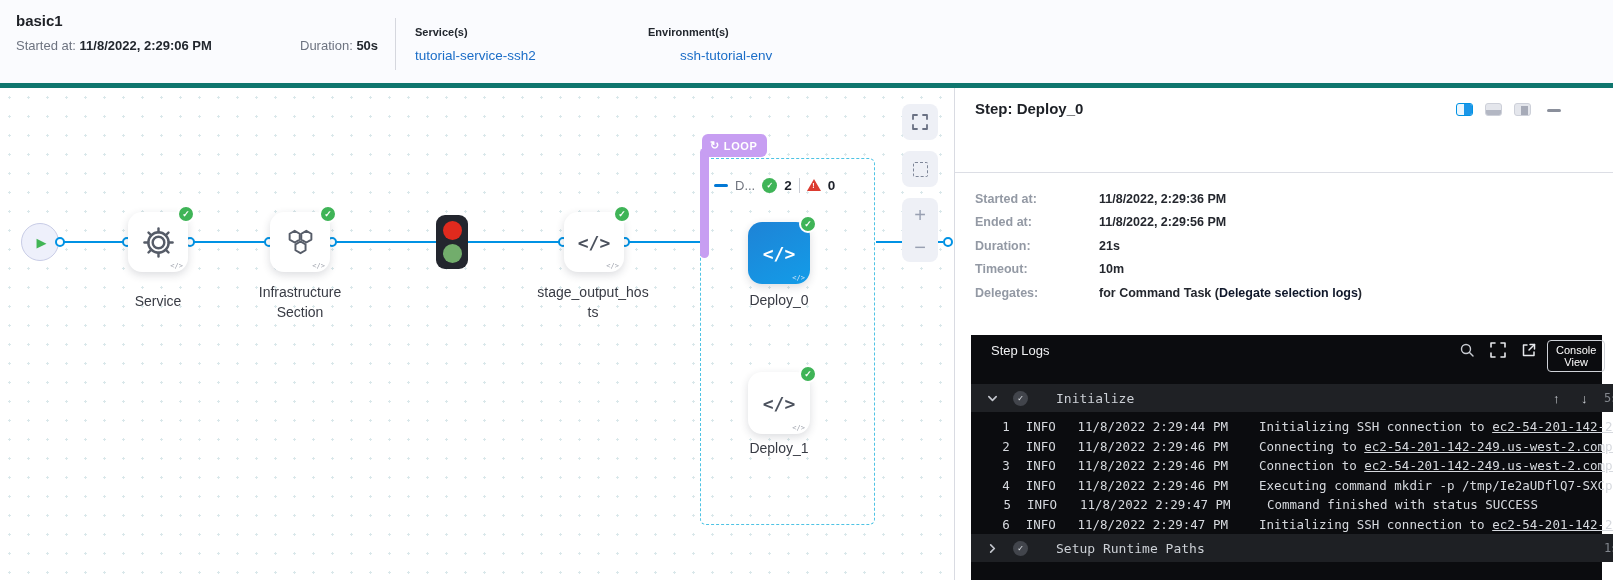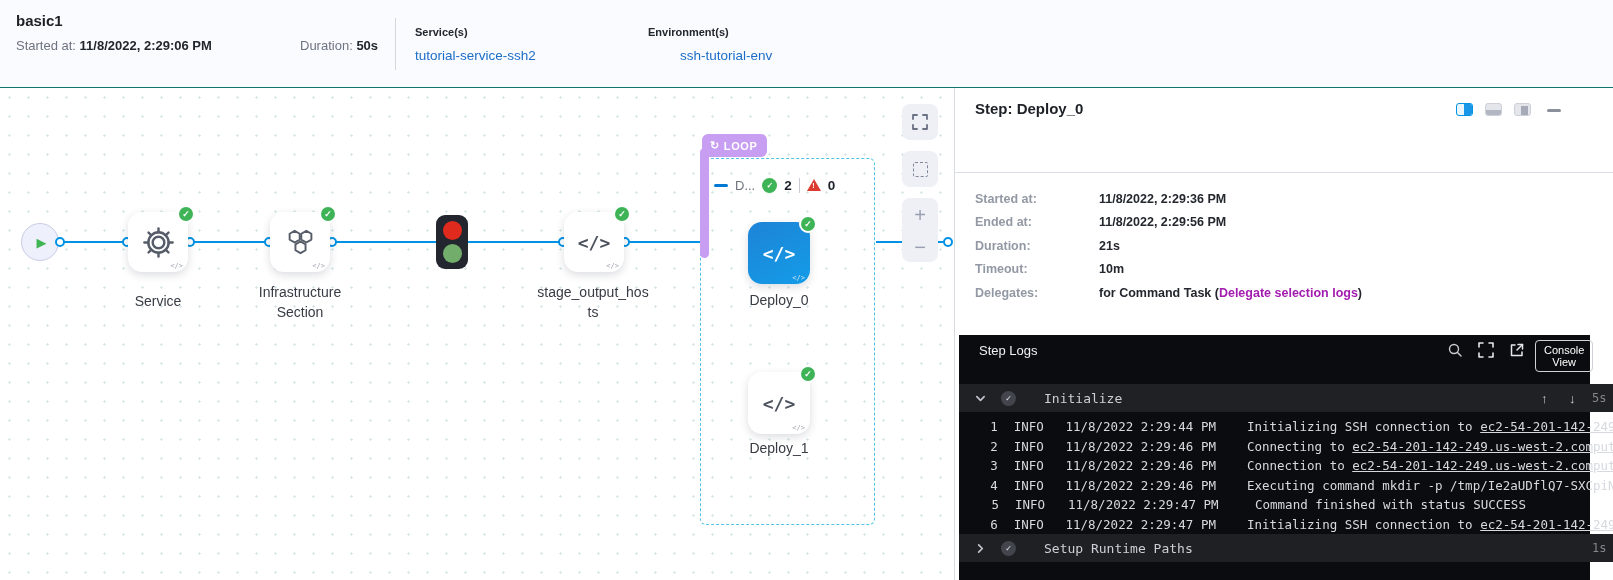--- a/index.html
+++ b/index.html
@@ -1,21 +1,21 @@
 <!DOCTYPE html>
 <html><head>
 <meta charset="utf-8">
 <style>
   * { margin:0; padding:0; box-sizing:border-box; }
   html,body { width:1613px; height:580px; overflow:hidden; background:#fff;
     font-family:"Liberation Sans", sans-serif; }
 
   
   .top-header { position:absolute; left:0; top:0; width:1613px; height:88px;
-    background:#fafbfe; border-bottom:1px solid #0f766e; }
+    background:#fafbfe; border-bottom:5px solid #0f766e; }
   .pipe-title { position:absolute; left:16px; top:12px; font-size:15px; font-weight:700; color:#1d2026; }
   .hrow { position:absolute; top:38px; font-size:13px; color:#6d7380; }
   .hrow b { color:#22272e; font-weight:600; }
   .hdr-divider { position:absolute; left:395px; top:18px; width:1px; height:52px; background:#d5d7de; }
   .hcol-label { position:absolute; top:26px; font-size:11px; font-weight:700; color:#22272e; }
   .hcol-link { position:absolute; top:48px; font-size:13.5px; color:#1b6dc7; cursor:pointer; }
 
   
   .canvas { position:absolute; left:0; top:88px; width:954px; height:492px; overflow:hidden;
     background-color:#fff;
@@ -88,24 +88,24 @@
   .tab-sep { position:absolute; left:0; top:84px; width:100%; height:1px; background:#dcdee5; }
   .tabs { position:absolute; left:20px; top:55px; display:flex; gap:26px; }
   .tab { font-size:14px; color:#3c3f48; cursor:pointer; padding-bottom:10px; position:relative; }
   .tab.active { font-weight:700; color:#1d2026; }
   .tab.active::after { content:""; position:absolute; left:0; bottom:-5px; width:100%; height:3px; background:#0278d5; border-radius:2px; }
 
   .details { position:absolute; left:20px; top:104px; display:flex; flex-direction:column; gap:8.2px; }
   .detail-row { display:flex; font-size:12.5px; line-height:15.3px; }
   .detail-label { width:124px; color:#9399a4; font-weight:600; }
   .detail-value { color:#24272e; font-weight:700; }
-  .detail-value .lnk { color:#a21caf; cursor:pointer; }
+  .detail-value .lnk { color:#0f172a; cursor:pointer; }
 
   
-  .logs { position:absolute; left:4px; top:247px; width:631px; height:245px; background:#0b0c0f; color:#d6d9de; }
+  .logs { position:absolute; left:16px; top:247px; width:631px; height:245px; background:#0b0c0f; color:#d6d9de; }
   .logs-title { position:absolute; left:20px; top:8px; font-size:13px; color:#f0f1f3; }
   .log-ico { position:absolute; top:7px; cursor:pointer; }
   .console-btn { position:absolute; left:576px; top:5px; border:1px solid #cfd2d8; border-radius:4px;
     color:#fff; font-size:11px; padding:3px 8px; background:transparent; cursor:pointer;
     font-family:"Liberation Sans", sans-serif; }
   .log-group { position:absolute; left:0; width:659px; height:28px; display:flex; align-items:center;
     padding-left:16px; cursor:pointer; font-family:"DejaVu Sans Mono", monospace; }
   .lg-init { top:49px; background:#1f2125; }
   .lg-setup { top:199px; background:#1e2024; }
   .g-chev { width:12px; display:flex; align-items:center; }

